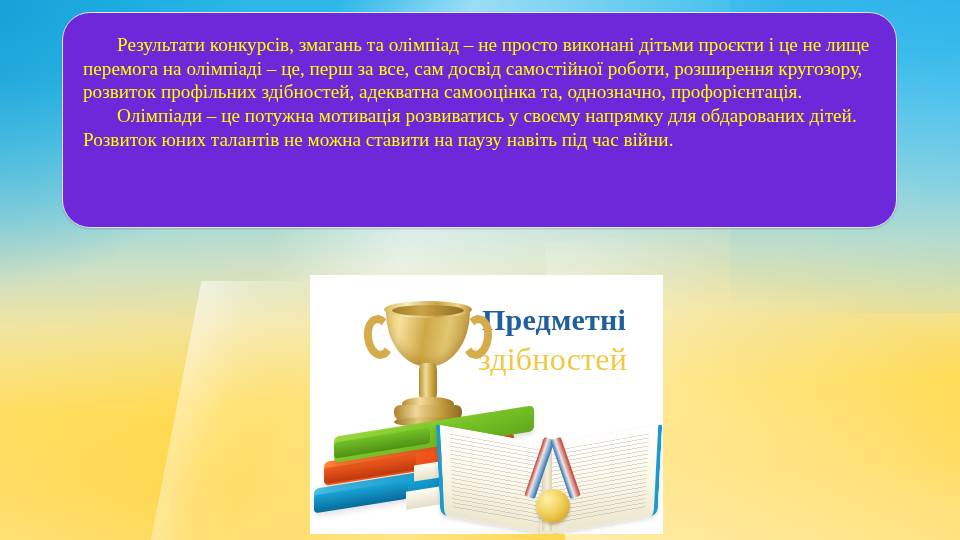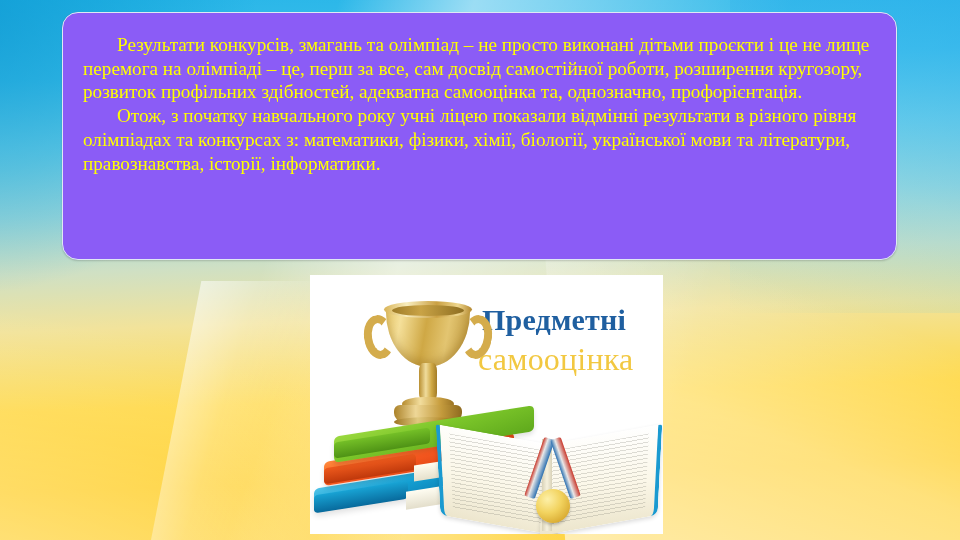--- a/index.html
+++ b/index.html
@@ -69,24 +69,24 @@
   .bg-rightblue {
     position:absolute; right:0; top:0;
     width:24%; height:58%;
     background:linear-gradient(200deg, rgba(45,175,235,.55) 0%, rgba(90,200,240,.25) 55%, rgba(255,255,255,0) 100%);
   }
 
   
   #textbox {
     position:absolute;
     left:62px; top:12px;
-    width:835px; height:248px;
-    background:#8b5cf6;
+    width:835px; height:216px;
+    background:#6d28d9;
     border:1.5px solid #dfe8f5;
-    border-radius:16px;
+    border-radius:28px;
     padding:20px 22px 8px 20px;
     box-shadow:0 1px 2px rgba(0,0,0,.18);
   }
   .para {
     color:#ffff00;
     font-size:19.2px;
     line-height:1.235;
     text-align:left;
     text-indent:34px;
     font-family:"Liberation Serif", serif;
@@ -256,28 +256,28 @@
   <div class="bg-base"></div>
   <div class="bg-darkleft"></div>
   <div class="bg-sweep1"></div>
   <div class="bg-sweep2"></div>
   <div class="bg-yellowband"></div>
   <div class="bg-rightwedge"></div>
   <div class="bg-rightblue"></div>
 
   <div id="textbox">
     <p class="para">Результати конкурсів, змагань та олімпіад – не просто виконані дітьми проєкти і  це не лище перемога на олімпіаді – це, перш за все, сам досвід самостійної роботи, розширення кругозору, розвиток профільних здібностей, адекватна самооцінка та, однозначно, профорієнтація.</p>
-    <p class="para">Отож, з початку навчального року учні ліцею показали відмінні результати в різного рівня олімпіадах та конкурсах з: математики, фізики, хімії, біології, української мови та літератури, правознавства, історії, інформатики.</p>
+    <p class="para">Олімпіади – це потужна мотивація розвиватись у своєму напрямку для обдарованих дітей. Розвиток юних талантів не можна ставити на паузу навіть під час війни.</p>
   </div>
 
   <div id="picture">
     <div id="pic-inner">
 
       <div class="cap1">Предметні</div>
-      <div class="cap2">самооцінка</div>
+      <div class="cap2">здібностей</div>
 
       <div class="trophy">
         <div class="handle l"></div>
         <div class="handle r"></div>
         <div class="cup-bowl"></div>
         <div class="cup-rim"></div>
         <div class="cup-rim-in"></div>
         <div class="cup-stem"></div>
         <div class="cup-base1"></div>
         <div class="cup-base2"></div>

